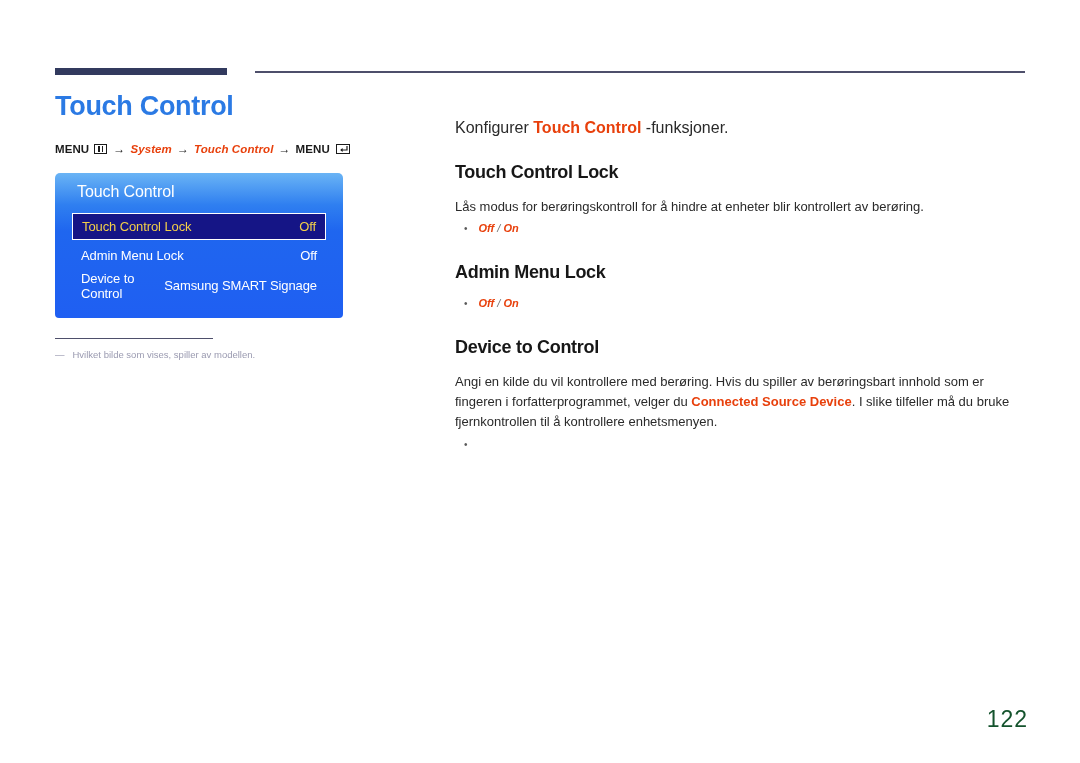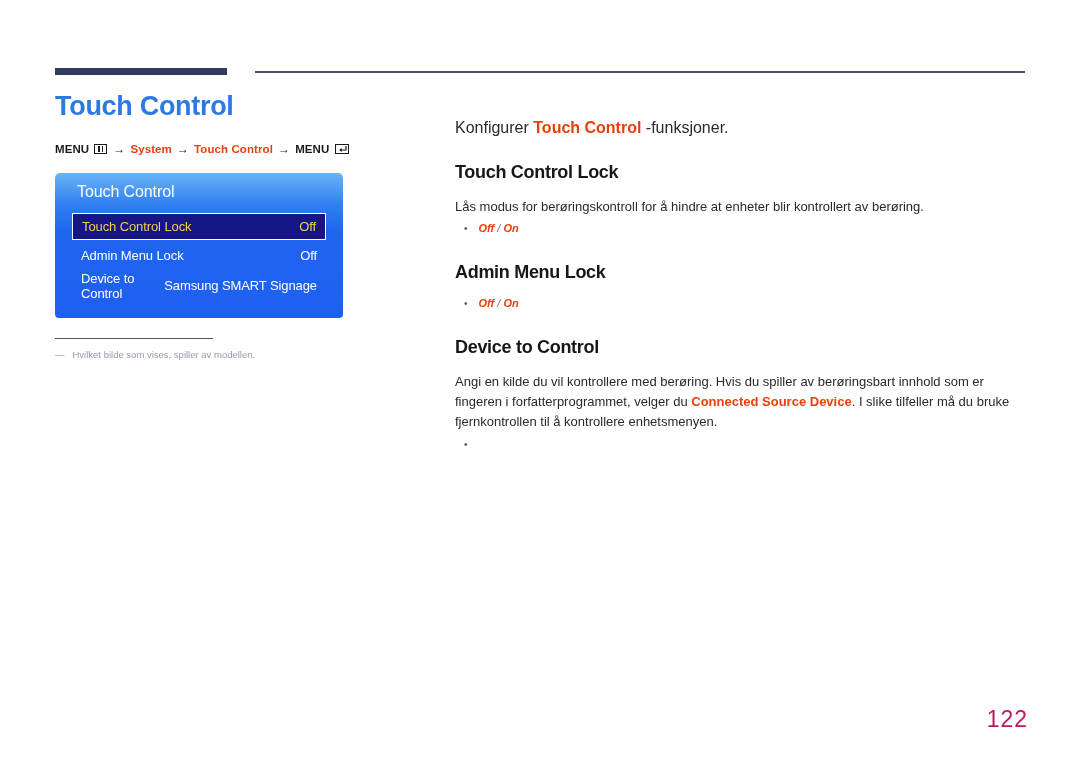--- a/index.html
+++ b/index.html
@@ -61,21 +61,21 @@
     font-size: 11.5px;
     font-weight: bold;
     color: #1b1b1b;
     letter-spacing: 0.1px;
     display: flex;
     align-items: center;
     gap: 4px;
     white-space: nowrap;
     margin-bottom: 17px;
   }
-  .menupath .red { color: #e8400c; }
+  .menupath .red { color: #e8400c; font-style: italic; }
   .menupath .arrow { font-size: 12px; color: #1b1b1b; padding: 0 1px; }
 
   .ico-menu {
     display: inline-block;
     width: 13px;
     height: 10px;
     border: 1.3px solid #1b1b1b;
     position: relative;
     box-sizing: border-box;
     margin: 0 1px;
@@ -194,21 +194,21 @@
   .bullet-text { font-weight: bold; color: #e8400c; font-style: italic; }
   .bullet-text .sep { color: #6d6d6d; font-weight: normal; }
   .strong-red { font-weight: bold; color: #e8400c; }
 
   
   .pageno {
     position: absolute;
     right: 52px;
     bottom: 30px;
     font-size: 23px;
-    color: #be185d;
+    color: #14532d;
     letter-spacing: 1px;
   }
 </style>
 </head>
 <body>
 
 <div class="rule-wrap">
   <div class="rule-thick"></div>
   <div class="rule-thin"></div>
 </div>

